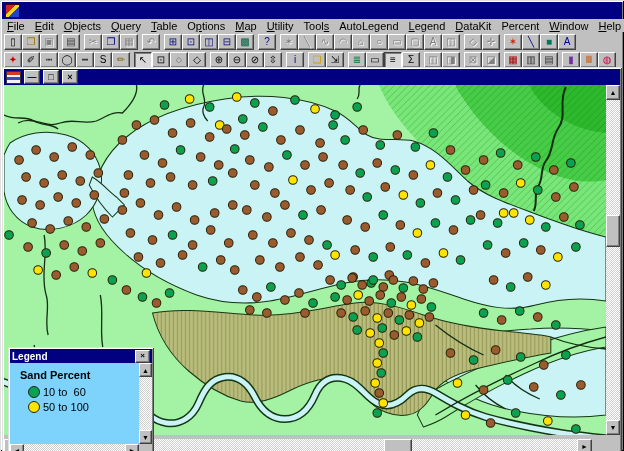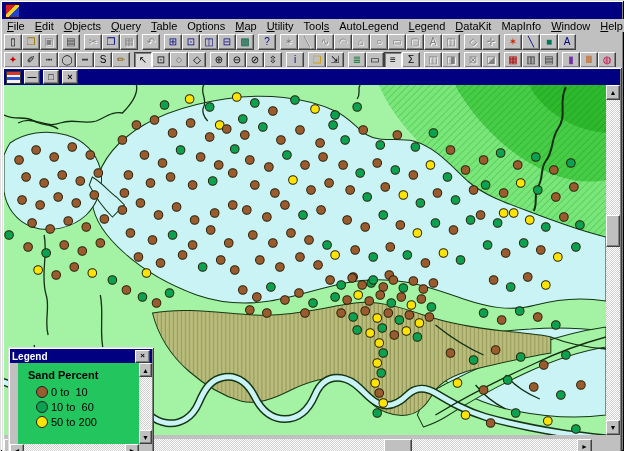--- a/index.html
+++ b/index.html
@@ -48,21 +48,21 @@
   .sbthumb{position:absolute;background:#c0c0c0;border:1px solid;border-color:#fff #404040 #404040 #fff;
     box-shadow:inset -1px -1px 0 #808080;}
   #map-vscroll{right:2px;top:18px;width:14px;height:350px;}
   #map-hscroll{left:2px;bottom:4px;height:14px;width:588px;}
   
   #legendwin{position:absolute;left:8px;top:347px;width:146px;height:112px;background:#c0c0c0;z-index:20;
     box-shadow:inset 1px 1px 0 #dfdfdf,inset -1px -1px 0 #404040,inset 2px 2px 0 #fff,inset -2px -2px 0 #808080;}
   #legendtitle{position:absolute;left:2px;top:2px;right:2px;height:14px;background:#000080;display:flex;align-items:center;padding:0 2px;}
   #legendtitle .ttl{color:#fff;font-size:10px;font-weight:bold;flex:1;}
   #legendtitle .winbtn{width:13px;height:11px;font-size:8px;}
-  #legendbody{position:absolute;left:2px;top:16px;right:15px;bottom:15px;background:#22c55e;overflow:hidden;margin-left:8px;}
+  #legendbody{position:absolute;left:2px;top:16px;right:15px;bottom:15px;background:#7dd3fc;overflow:hidden;}
   #legendbody h4{margin:6px 0 5px 10px;font-size:11px;font-weight:bold;color:#000;}
   .leg-row{display:flex;align-items:center;margin:3px 0 3px 18px;}
   .leg-swatch{width:10px;height:10px;border-radius:50%;border:1px solid #222;margin-right:3px;flex:0 0 auto;}
   .leg-label{font-size:11px;color:#000;white-space:pre;}
   #leg-vscroll{right:2px;top:16px;width:13px;bottom:15px;}
   #leg-hscroll{left:2px;right:15px;bottom:2px;height:13px;}
 </style>
 </head>
 <body>
 
@@ -78,21 +78,21 @@
       <span class="menu-item"><u>O</u>bjects</span>
       <span class="menu-item"><u>Q</u>uery</span>
       <span class="menu-item"><u>T</u>able</span>
       <span class="menu-item">O<u>p</u>tions</span>
       <span class="menu-item"><u>M</u>ap</span>
       <span class="menu-item"><u>U</u>tility</span>
       <span class="menu-item">Tool<u>s</u></span>
       <span class="menu-item">AutoLegend</span>
       <span class="menu-item"><u>L</u>egend</span>
       <span class="menu-item"><u>D</u>ataKit</span>
-      <span class="menu-item">MapInfo</span>
+      <span class="menu-item">Percent</span>
       <span class="menu-item"><u>W</u>indow</span>
       <span class="menu-item"><u>H</u>elp</span>
     </div>
 
   <div id="tb1" class="toolbar">
       <div class="tbtn">
         <span class="glyph">▯</span>
       </div>
       <div class="tbtn">
         <span class="glyph" style="color: rgb(160, 120, 0);">❐</span>
@@ -642,30 +642,26 @@
 
   <div id="legendwin">
     <div id="legendtitle">
       <span class="ttl">Legend</span>
       <span class="winbtn">×</span>
     </div>
     <div id="legendbody">
       <h4>Sand Percent</h4>
       <div id="legendrows">
           <div class="leg-row">
-            <span class="leg-swatch" style="background: rgb(154, 92, 46);"></span>
-            <span class="leg-label">0 to  10</span>
-          </div>
-          <div class="leg-row">
             <span class="leg-swatch" style="background: rgb(10, 161, 80);"></span>
             <span class="leg-label">10 to  60</span>
           </div>
           <div class="leg-row">
             <span class="leg-swatch" style="background: rgb(255, 228, 0);"></span>
-            <span class="leg-label">50 to 200</span>
+            <span class="leg-label">50 to 100</span>
           </div>
         </div>
     </div>
     <div id="leg-vscroll" class="sbtrack" style="position:absolute;">
       <span class="sbbtn" style="left:0;top:0;width:11px;height:12px;">▲</span>
       <span class="sbbtn" style="left:0;bottom:0;width:11px;height:12px;">▼</span>
     </div>
     <div id="leg-hscroll" class="sbtrack" style="position:absolute;">
       <span class="sbbtn" style="left:0;top:0;width:12px;height:11px;">◄</span>
       <span class="sbbtn" style="right:0;top:0;width:12px;height:11px;">►</span>

